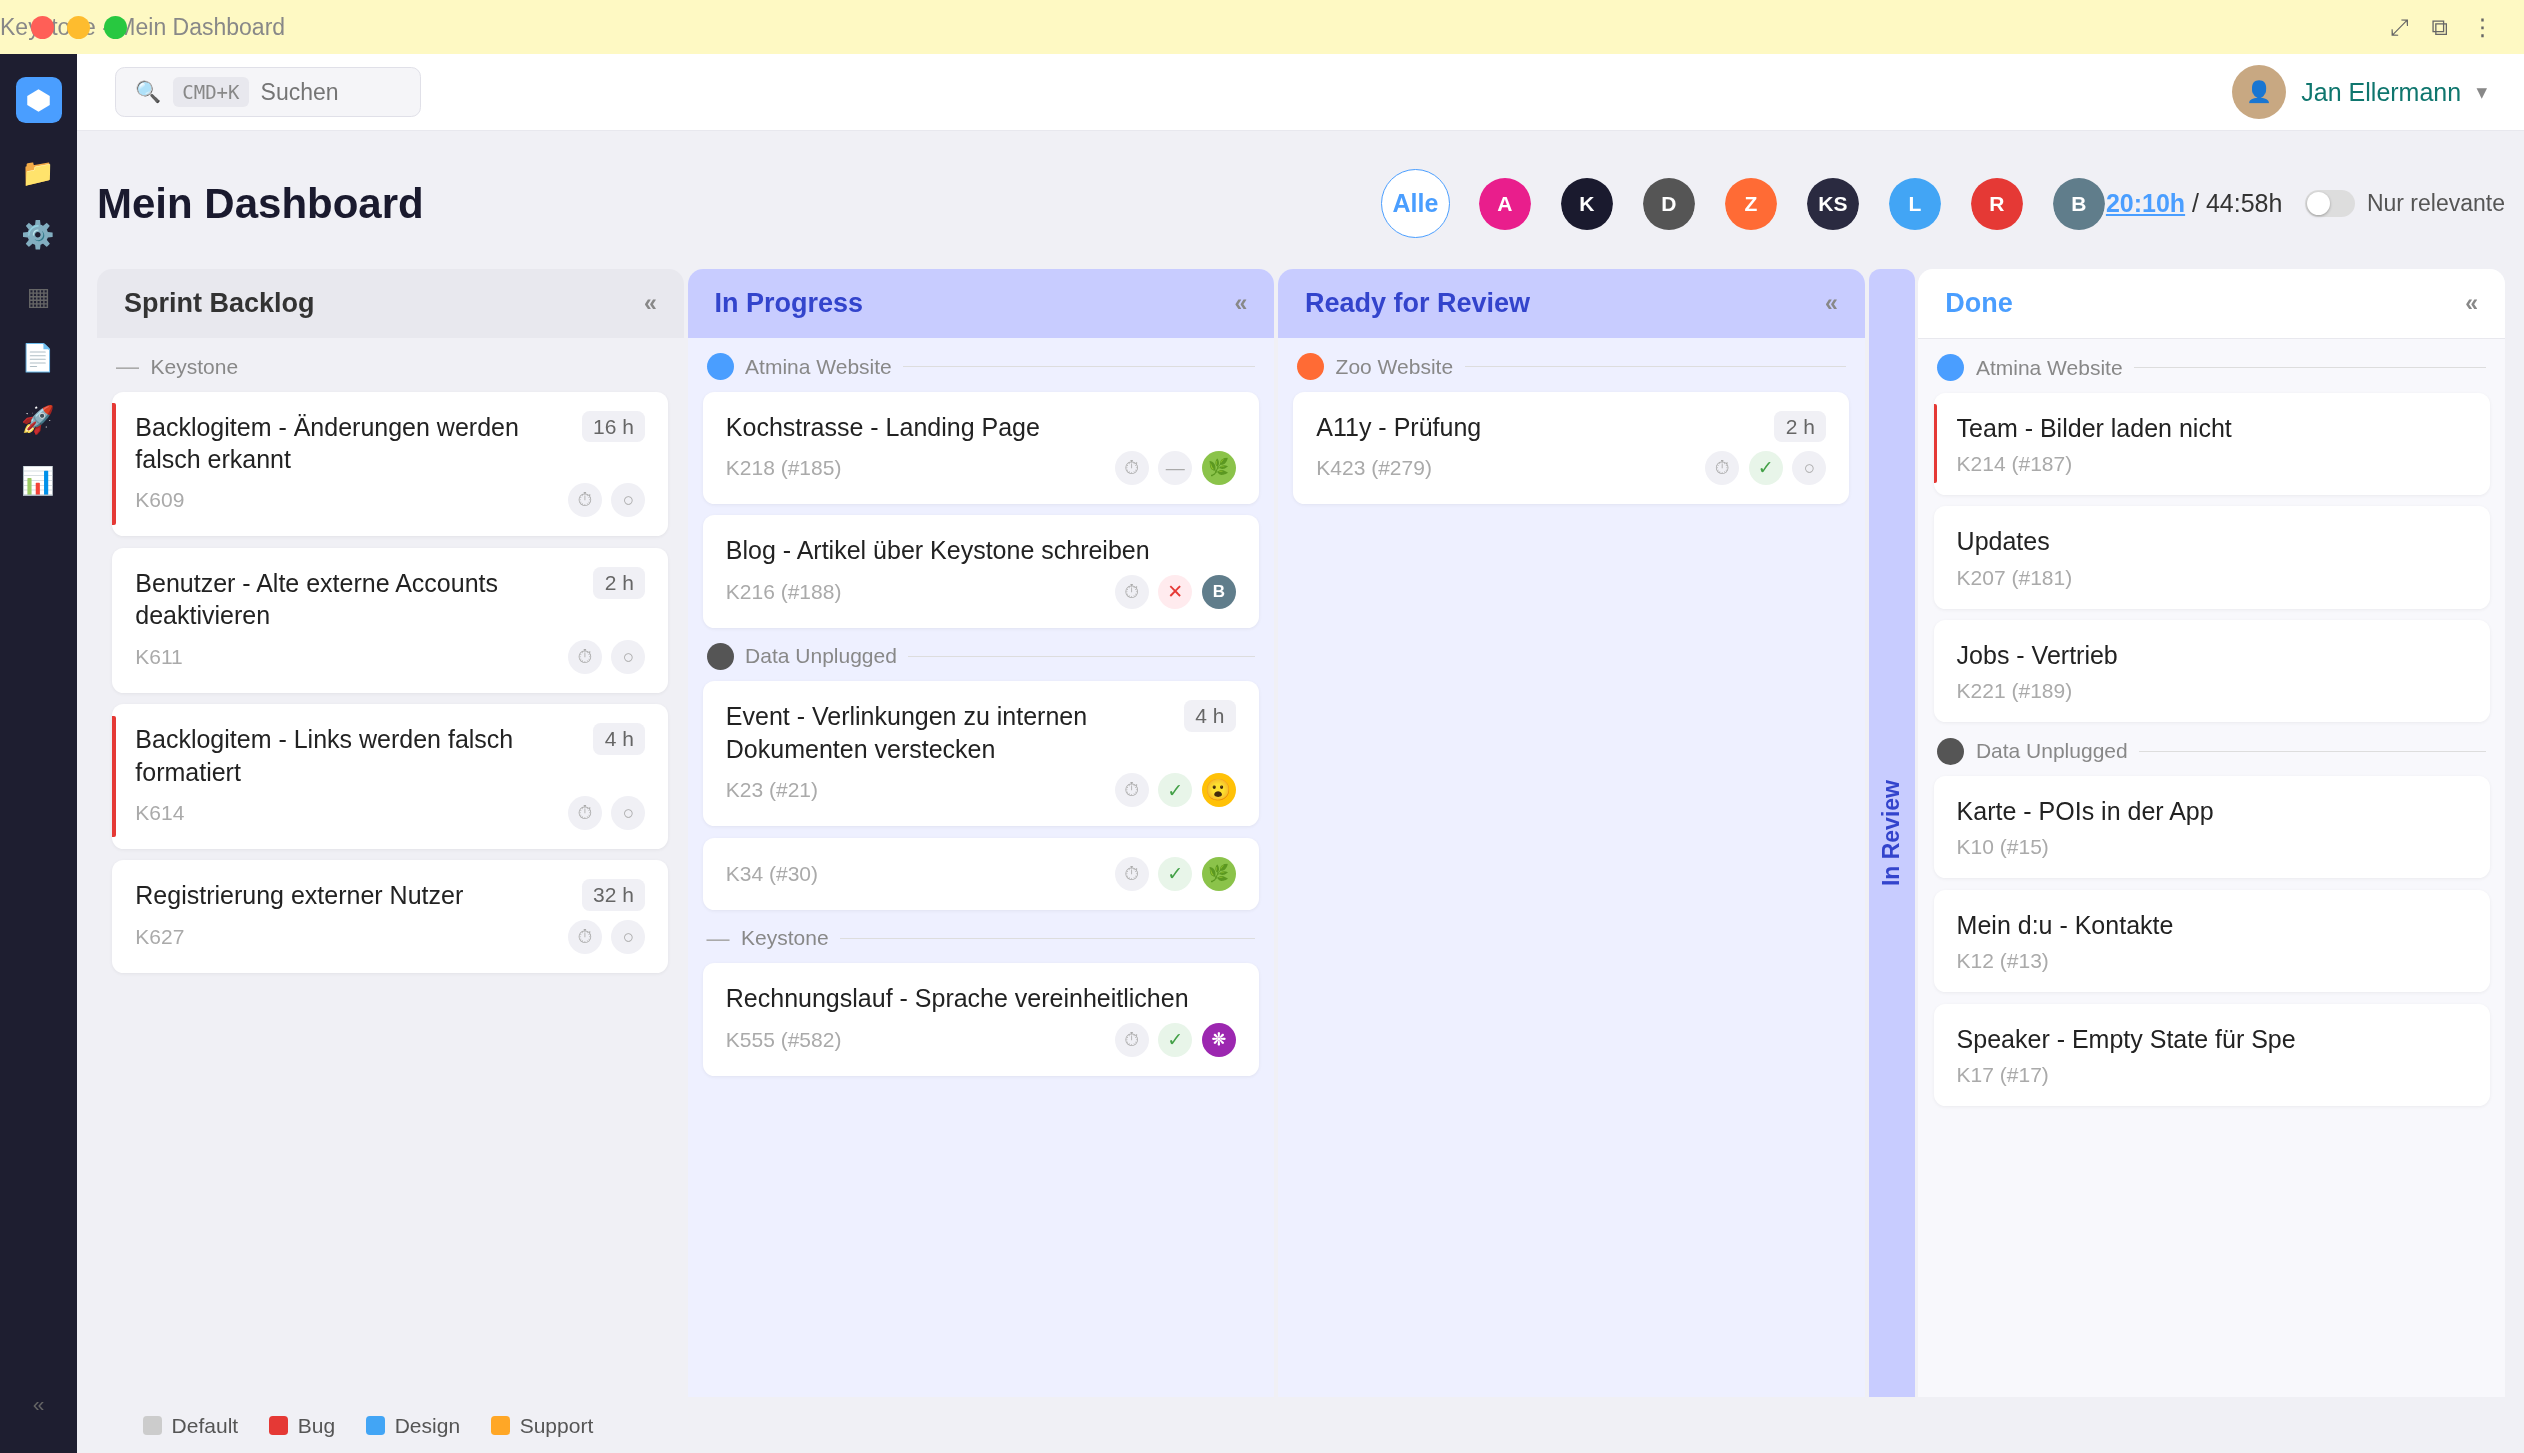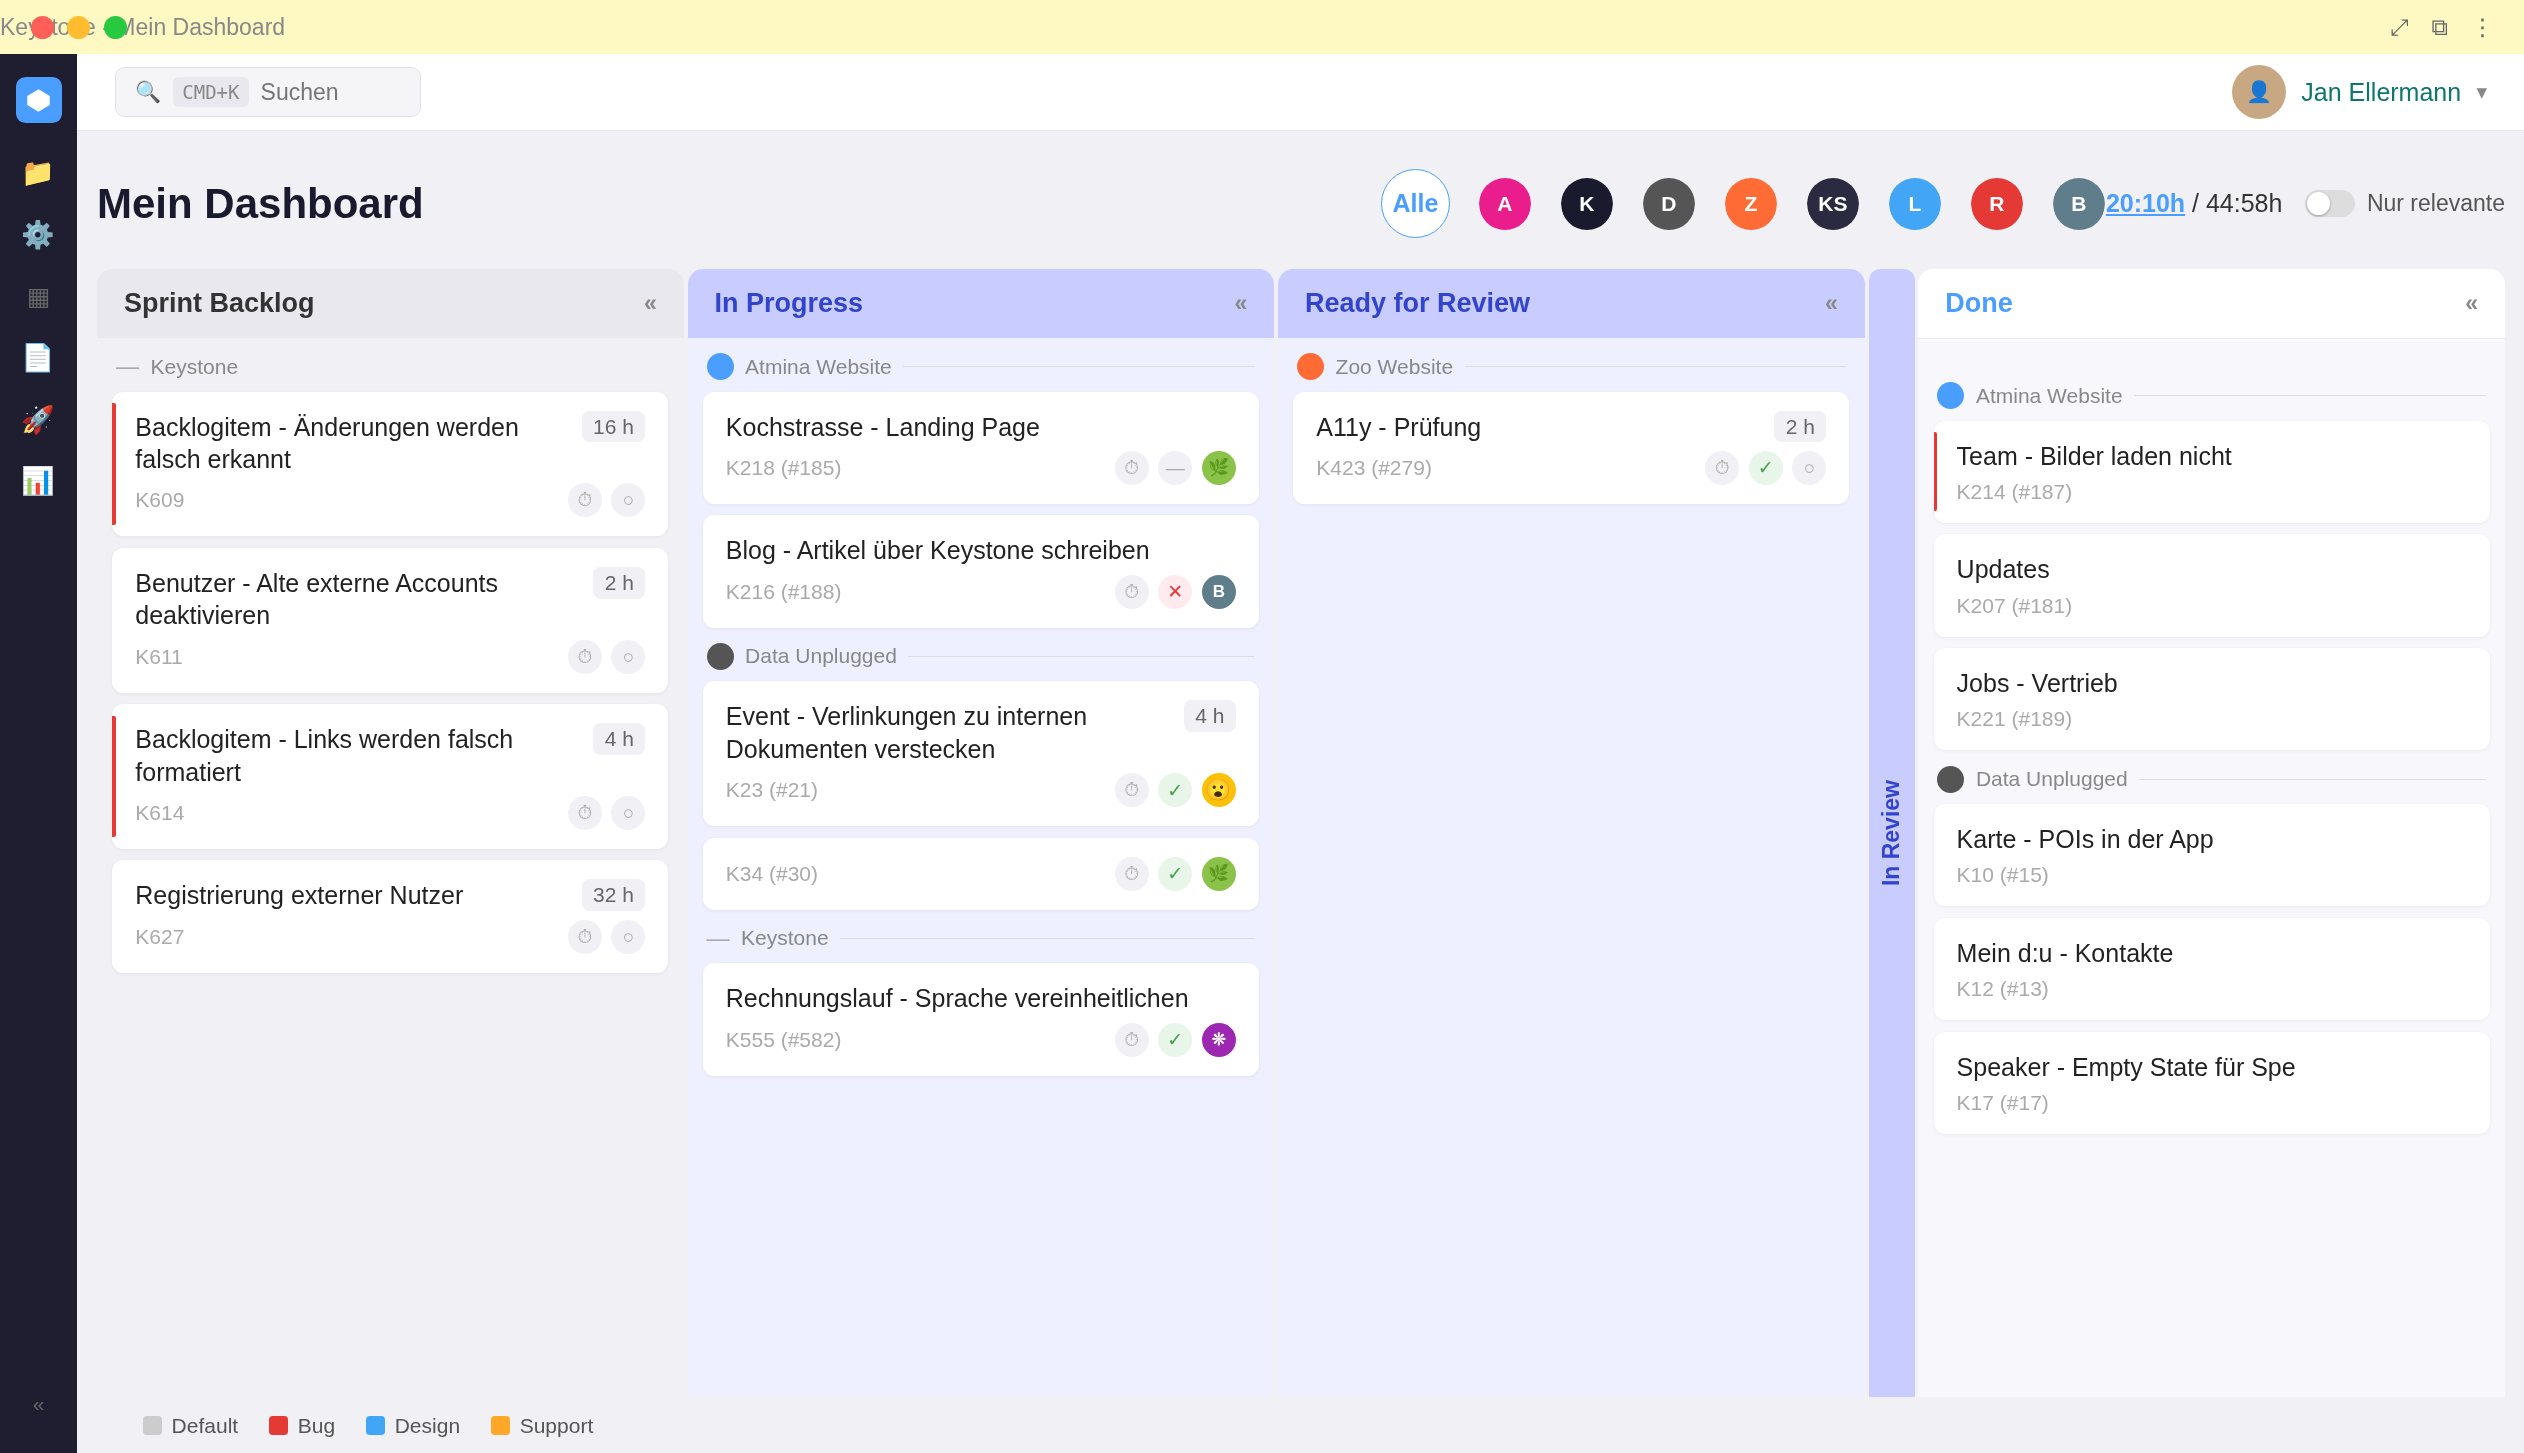--- a/index.html
+++ b/index.html
@@ -104,21 +104,21 @@
     }
 
     
     .board { display: flex; gap: 0; flex: 1; overflow: hidden; }
 
     
     .col {
       flex: 1; display: flex; flex-direction: column; min-width: 0;
       border-radius: 15.3px 15.3px 0 0; overflow: hidden; margin-right: 3.8px;
     }
-    .col:last-child { margin-right: 0; gap: 28px; }
+    .col:last-child { margin-right: 0; }
 
     .col-header {
       padding: 19px 27px; font-size: 27px; font-weight: 600;
       display: flex; align-items: center; justify-content: space-between;
       flex-shrink: 0;
     }
     .col-backlog { background: #f0f0f5; }
     .col-backlog .col-header { background: #e8e8ee; color: #333; }
     .col-inprogress { background: #eef0ff; }
     .col-inprogress .col-header { background: #c8ccff; color: #3344cc; }

